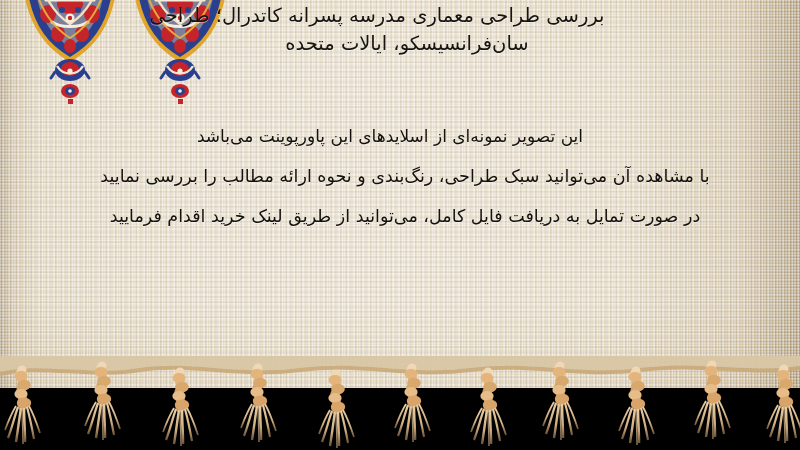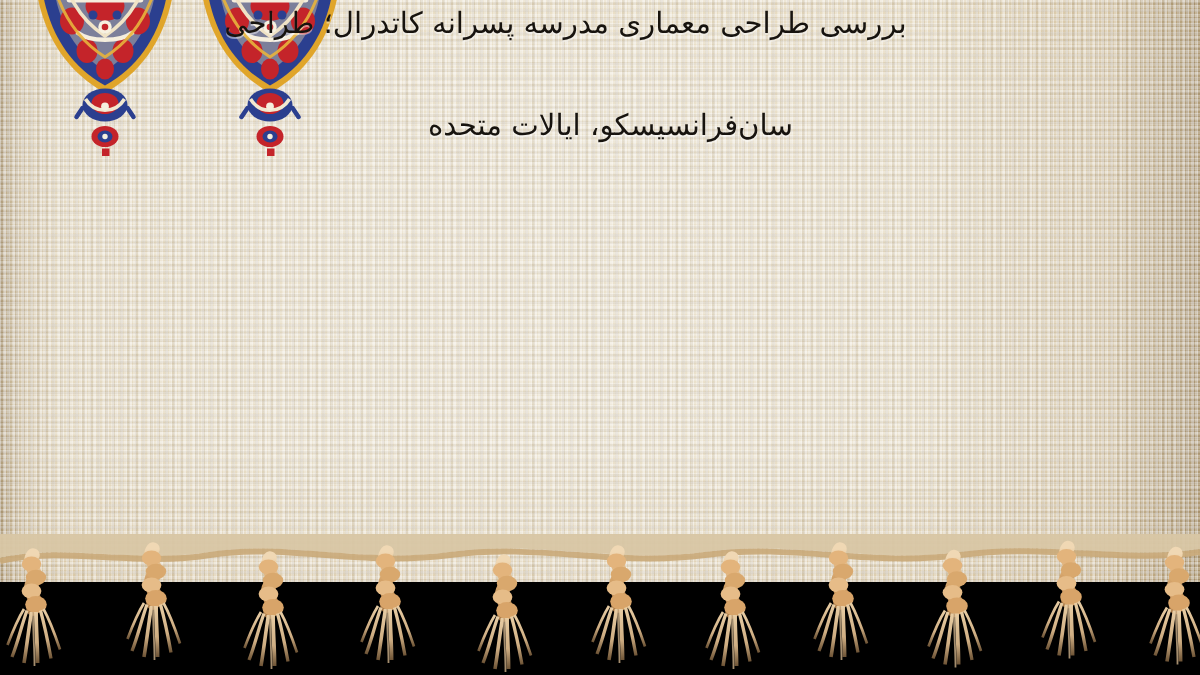--- a/index.html
+++ b/index.html
@@ -128,21 +128,21 @@
     font-weight: 500;
     text-shadow: 0 1px 0 rgba(255,255,255,0.45);
     direction: rtl;
   }
   .title-block .ln {
     display: block;
     white-space: nowrap;
   }
   .title-block .ln.l1 { padding-right: 60px; }
   .title-block .ln.l2 { padding-right: 40px; }
-  .title-block .ln.l3 { padding-right: 0px; margin-top: 40px; }
+  .title-block .ln.l3 { padding-right: 0px; }
 
   .body-block {
     position: absolute;
     right: 0;
     top: 116px;
     width: 790px;
     text-align: center;
     color: #14110c;
     direction: rtl;
   }
@@ -314,15 +314,20 @@
     </svg>
   </div>
 
   <div class="text-layer">
 
     <div class="title-block">
       <span class="ln l1">بررسی طراحی معماری مدرسه پسرانه کاتدرال؛ طراحی</span>
       <span class="ln l3">سان‌فرانسیسکو، ایالات متحده</span>
     </div>
 
+    <div class="body-block">
+      <span class="bl b1">این تصویر نمونه‌ای از اسلایدهای این پاورپوینت می‌باشد</span>
+      <span class="bl b2">با مشاهده آن می‌توانید سبک طراحی، رنگ‌بندی و نحوه ارائه مطالب را بررسی نمایید</span>
+      <span class="bl b3">در صورت تمایل به دریافت فایل کامل، می‌توانید از طریق لینک خرید اقدام فرمایید</span>
+    </div>
 
   </div>
 </div>
 
 </body></html>

